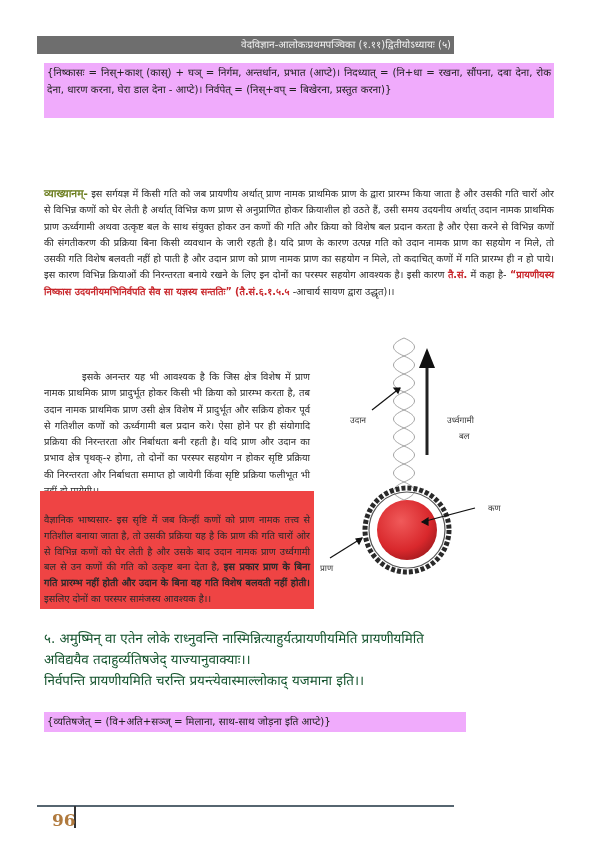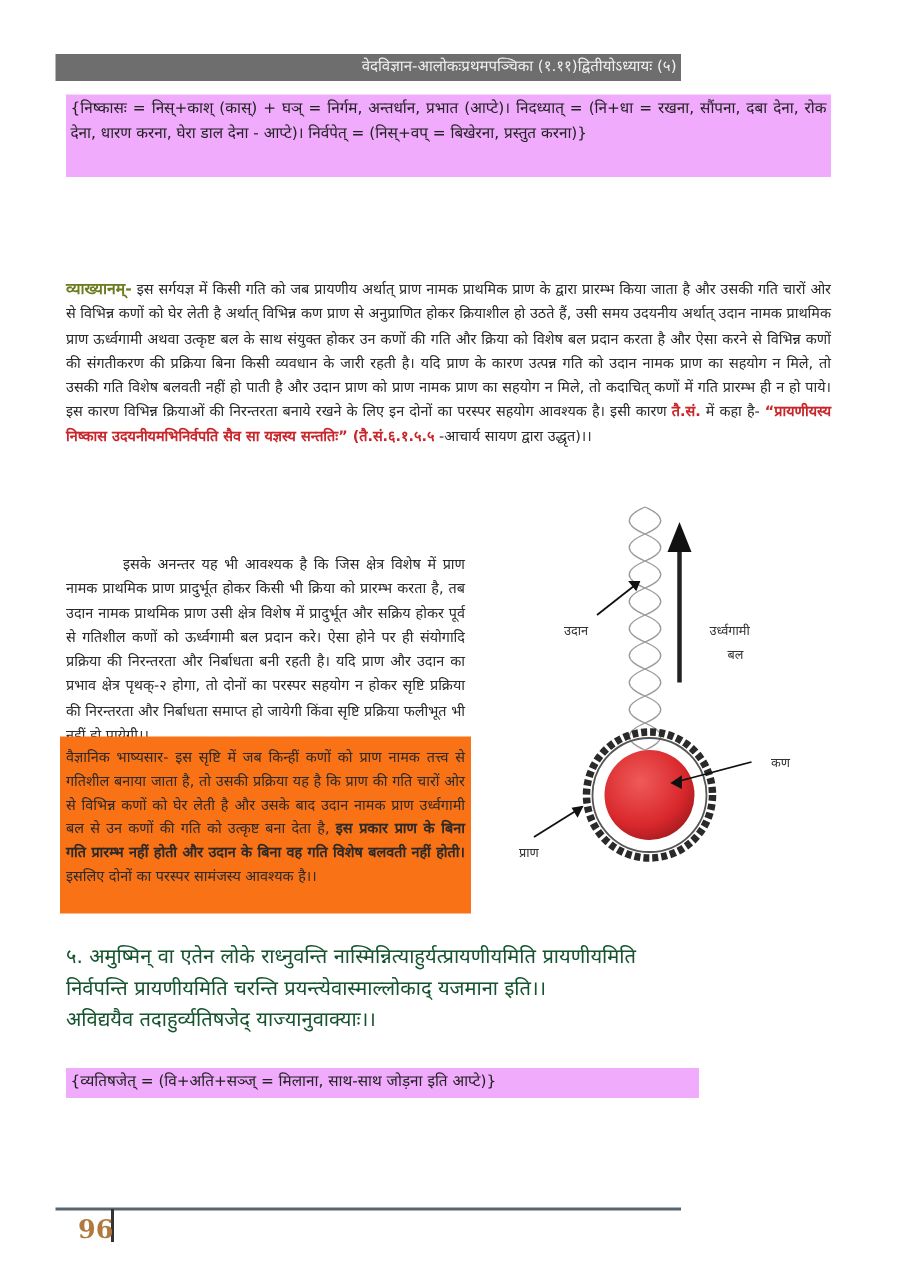--- a/index.html
+++ b/index.html
@@ -16,27 +16,27 @@
   .def-box.top { top:63px; width:510px; height:55px; }
   .def-box.bottom { top:712px; width:422px; height:20px; }
 
   .para { position:absolute; font-size:9.6px; line-height:16.3px; text-align:justify; color:#2a2a2a;margin-top:37px; }
   .para .lead-green { color:#6b7d1e; font-weight:bold; font-size:10.5px; }
   .red { color:#c8262b; }
   .bold { font-weight:bold; }
 
   .p1 { left:44px; top:148px; width:510px; }
   .p2 { left:44px; top:332px; width:266px; text-indent:38px; }
-  .sci-box { position:absolute; left:40px; top:491px; width:274px; height:118px; background:#f97316;
-             padding:7px 4px; box-sizing:border-box; font-size:9.6px; line-height:15.8px; text-align:justify; color:#2a2a2a; }
+  .sci-box { position:absolute; left:40px; top:491px; width:274px; height:118px; background:#ef4444;
+             padding:21px 4px; box-sizing:border-box; font-size:9.6px; line-height:15.8px; text-align:justify; color:#2a2a2a; }
 
   .verse { position:absolute; left:44px; top:628px; width:512px; font-size:13.4px; line-height:21px; color:#14532d; }
   .p3 { left:44px; top:742px; width:510px; }
 
-  .figure { position:absolute; left:336px; top:330px; width:230px; height:290px; }
+  .figure { position:absolute; left:310px; top:330px; width:230px; height:290px; }
   .fig-label { position:absolute; font-size:8.5px; color:#333; }
   .caption { position:absolute; left:330px; top:589px; width:200px; font-size:10px; line-height:14px; text-align:center; color:#444; }
   .caption .num { font-weight:bold; color:#222; font-size:11.5px; }
 
   .footer-rule { position:absolute; left:37px; top:805px; width:417px; height:2px; background:#566570; }
   .footer-tick { position:absolute; left:74px; top:806px; width:1.5px; height:22px; background:#333; }
   .page-num { position:absolute; left:52px; top:810px; font-family:"DejaVu Serif", serif; font-weight:bold;
               font-size:17px; color:#b07a3e; }
 </style>
 </head>
@@ -111,22 +111,22 @@
     <span class="fig-label" style="left:40px;top:84px;">उदान</span>
     <span class="fig-label" style="left:137px;top:84px;">उर्ध्वगामी</span>
     <span class="fig-label" style="left:149px;top:100px;">बल</span>
     <span class="fig-label" style="left:178px;top:172px;">कण</span>
     <span class="fig-label" style="left:10px;top:232px;">प्राण</span>
   </div>
 
 
   <div class="verse">
     <div>५. अमुष्मिन् वा एतेन लोके राध्नुवन्ति नास्मिन्नित्याहुर्यत्प्रायणीयमिति प्रायणीयमिति</div>
+    <div>अविद्ययैव तदाहुर्व्यतिषजेद् याज्यानुवाक्याः।।</div>
     <div>निर्वपन्ति प्रायणीयमिति चरन्ति प्रयन्त्येवास्माल्लोकाद् यजमाना इति।।</div>
-    <div>अविद्ययैव तदाहुर्व्यतिषजेद् याज्यानुवाक्याः।।</div>
   </div>
 
   <div class="def-box bottom">
     <span>{व्यतिषजेत् = (वि+अति+सञ्ज् = मिलाना, साथ-साथ जोड़ना इति आप्टे)}</span>
   </div>
 
 
   <div class="footer-rule"></div>
   <div class="footer-tick"></div>
   <span class="page-num">96</span>

